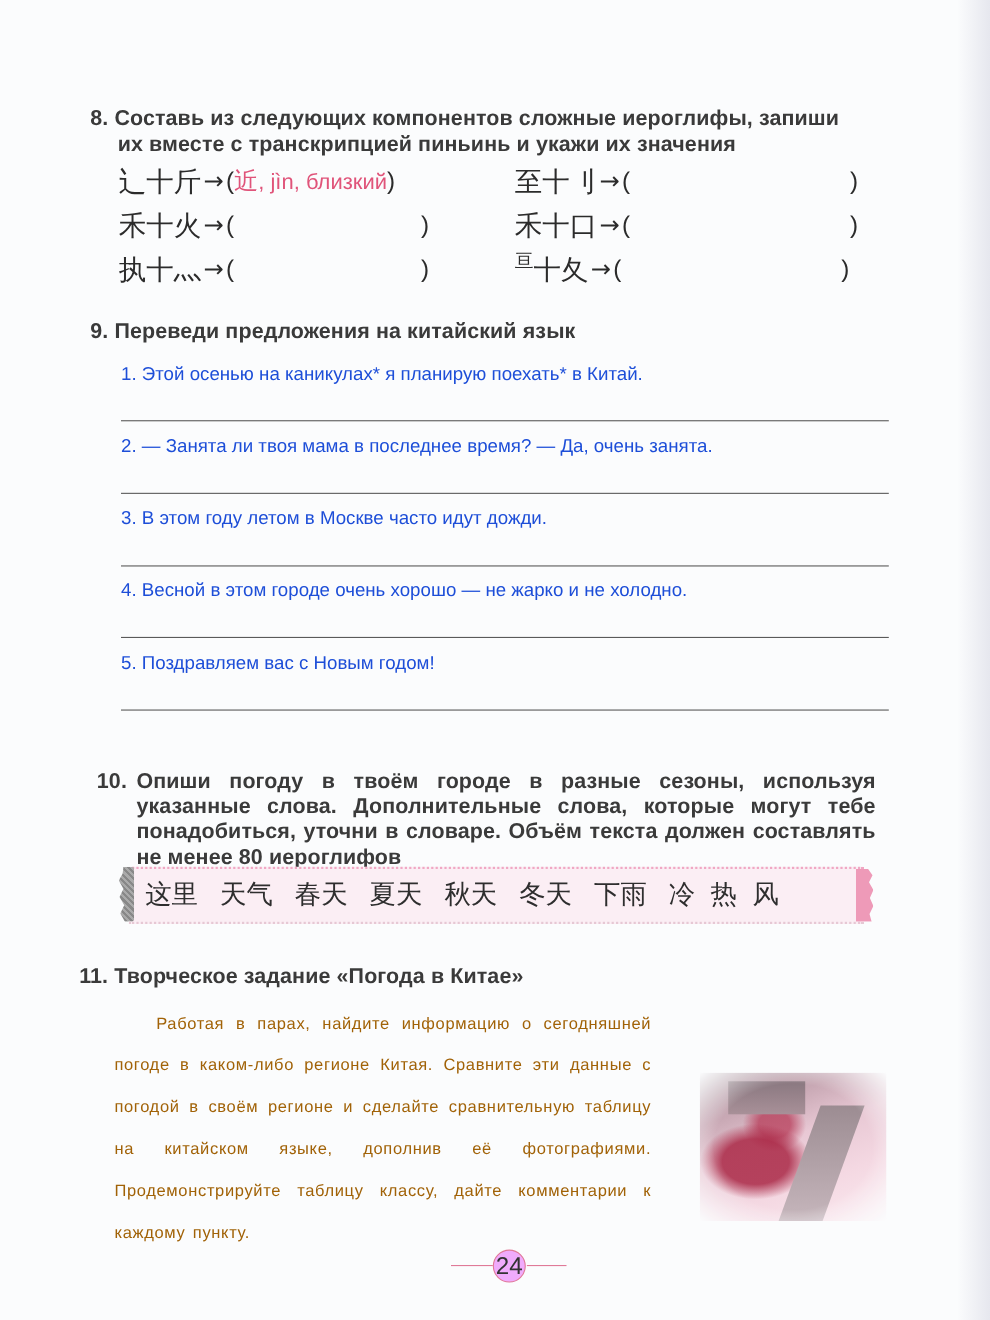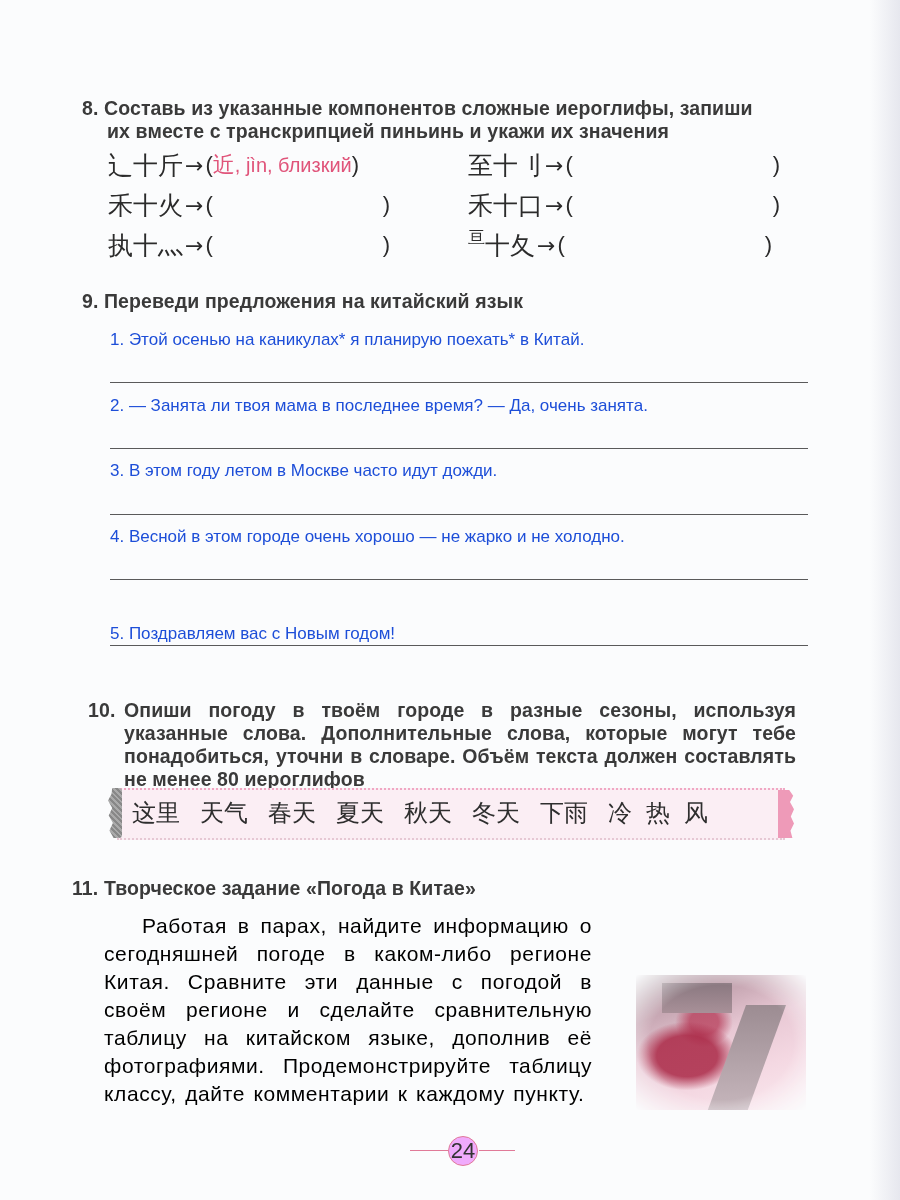--- a/index.html
+++ b/index.html
@@ -65,21 +65,21 @@
     }
     .vocab-words {
       position: absolute; left: 132px; top: 795px; height: 36px;
       display: flex; gap: 0; align-items: center;
       font-family: "DejaVu Serif", serif; font-size: 24px; color: #2e2e2e;
     }
     .vocab-words span { margin-right: 20px; }
 
     .body-text {
       position: absolute; left: 104px; top: 912px; width: 488px;
-      font-size: 21px; line-height: 28px; color: #000000;
+      font-size: 15px; line-height: 38px; color: #a16207;
       text-align: justify; letter-spacing: 0.6px; word-spacing: 2px;
     }
     .body-text p { margin: 0; text-indent: 38px; }
 
     .photo {
       position: absolute; left: 636px; top: 975px; width: 170px; height: 135px;
       background:
         radial-gradient(ellipse at 30% 60%, rgba(170,40,70,0.85) 0 18%, transparent 30%),
         radial-gradient(ellipse at 40% 35%, rgba(180,50,80,0.7) 0 10%, transparent 20%),
         linear-gradient(160deg, #b8aab0 0%, #c8a8b4 25%, #e8c8d4 45%, #f4d8e2 70%, #fbeaf0 100%);
@@ -110,21 +110,21 @@
       font-size: 22px; color: #333; background: #f0abfc;
     }
   </style>
 </head>
 <body>
 
 <div class="binding-shadow"></div>
 
 <div class="task-title hang t8">
   <span class="num">8.</span>
-  <span>Составь из указанные компонентов сложные иероглифы, запиши</span>
+  <span>Составь из следующих компонентов сложные иероглифы, запиши</span>
   <span class="line2">их вместе с транскрипцией пиньинь и укажи их значения</span>
 </div>
 
 <div class="comp-row" style="left:108px; top:148px;">
   <span>辶</span>
   <span>十</span>
   <span>斤</span>
   <span class="arrow">→</span>
   <span class="paren">(</span>
   <span class="answer"><span class="hz">近</span><span>, jìn, близкий</span></span>
@@ -191,21 +191,21 @@
 
 <div class="sentence" style="top:396px;">2. — Занята ли твоя мама в последнее время? — Да, очень занята.</div>
 <div class="write-line" style="top:448px;"></div>
 
 <div class="sentence" style="top:461px;">3. В этом году летом в Москве часто идут дожди.</div>
 <div class="write-line" style="top:514px;"></div>
 
 <div class="sentence" style="top:527px;">4. Весной в этом городе очень хорошо — не жарко и не холодно.</div>
 <div class="write-line" style="top:579px;"></div>
 
-<div class="sentence" style="top:624px;">5. Поздравляем вас с Новым годом!</div>
+<div class="sentence" style="top:593px;">5. Поздравляем вас с Новым годом!</div>
 <div class="write-line" style="top:645px;"></div>
 
 <div class="task-title hang t10">
   <p><span style="display:inline-block; width:36px; text-indent:0;">10.</span><span>Опиши погоду в твоём городе в разные сезоны, используя указанные слова. Дополнительные слова, которые могут тебе понадобиться, уточни в словаре. Объём текста должен составлять не менее 80 иероглифов</span></p>
 </div>
 
 <div class="vocab-strip"></div>
 <div class="vocab-edge-left"></div>
 <div class="vocab-edge-right"></div>
 <div class="vocab-words">

